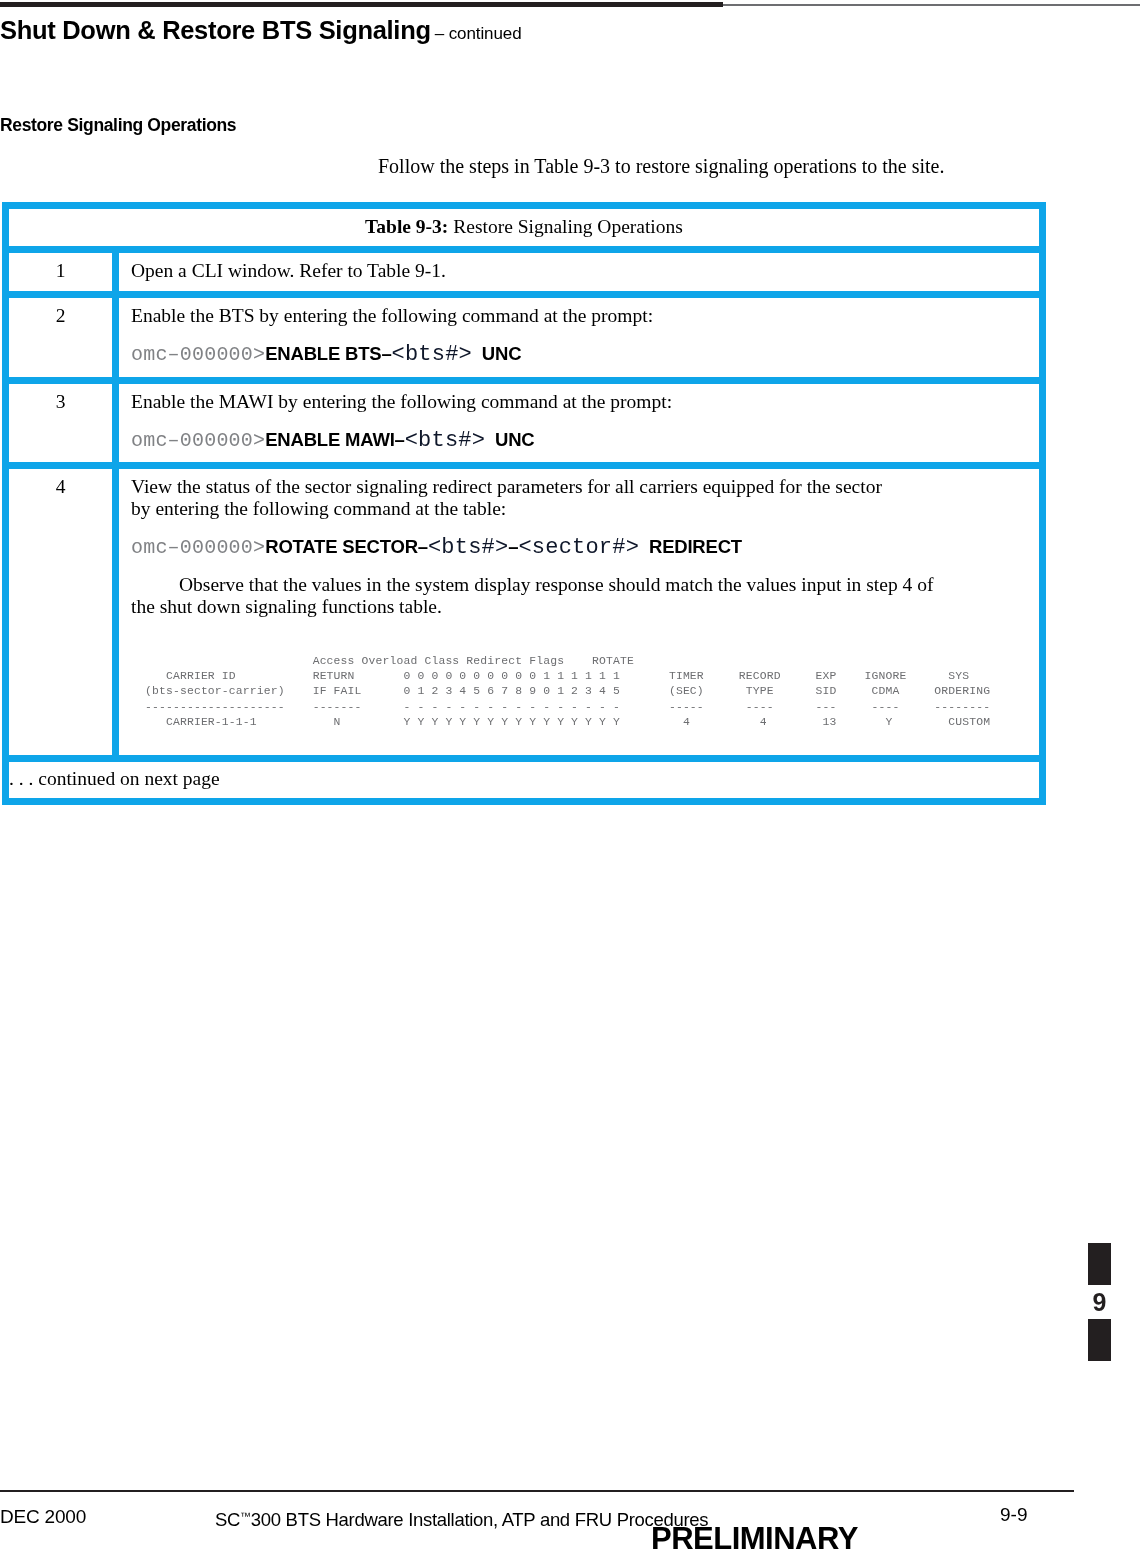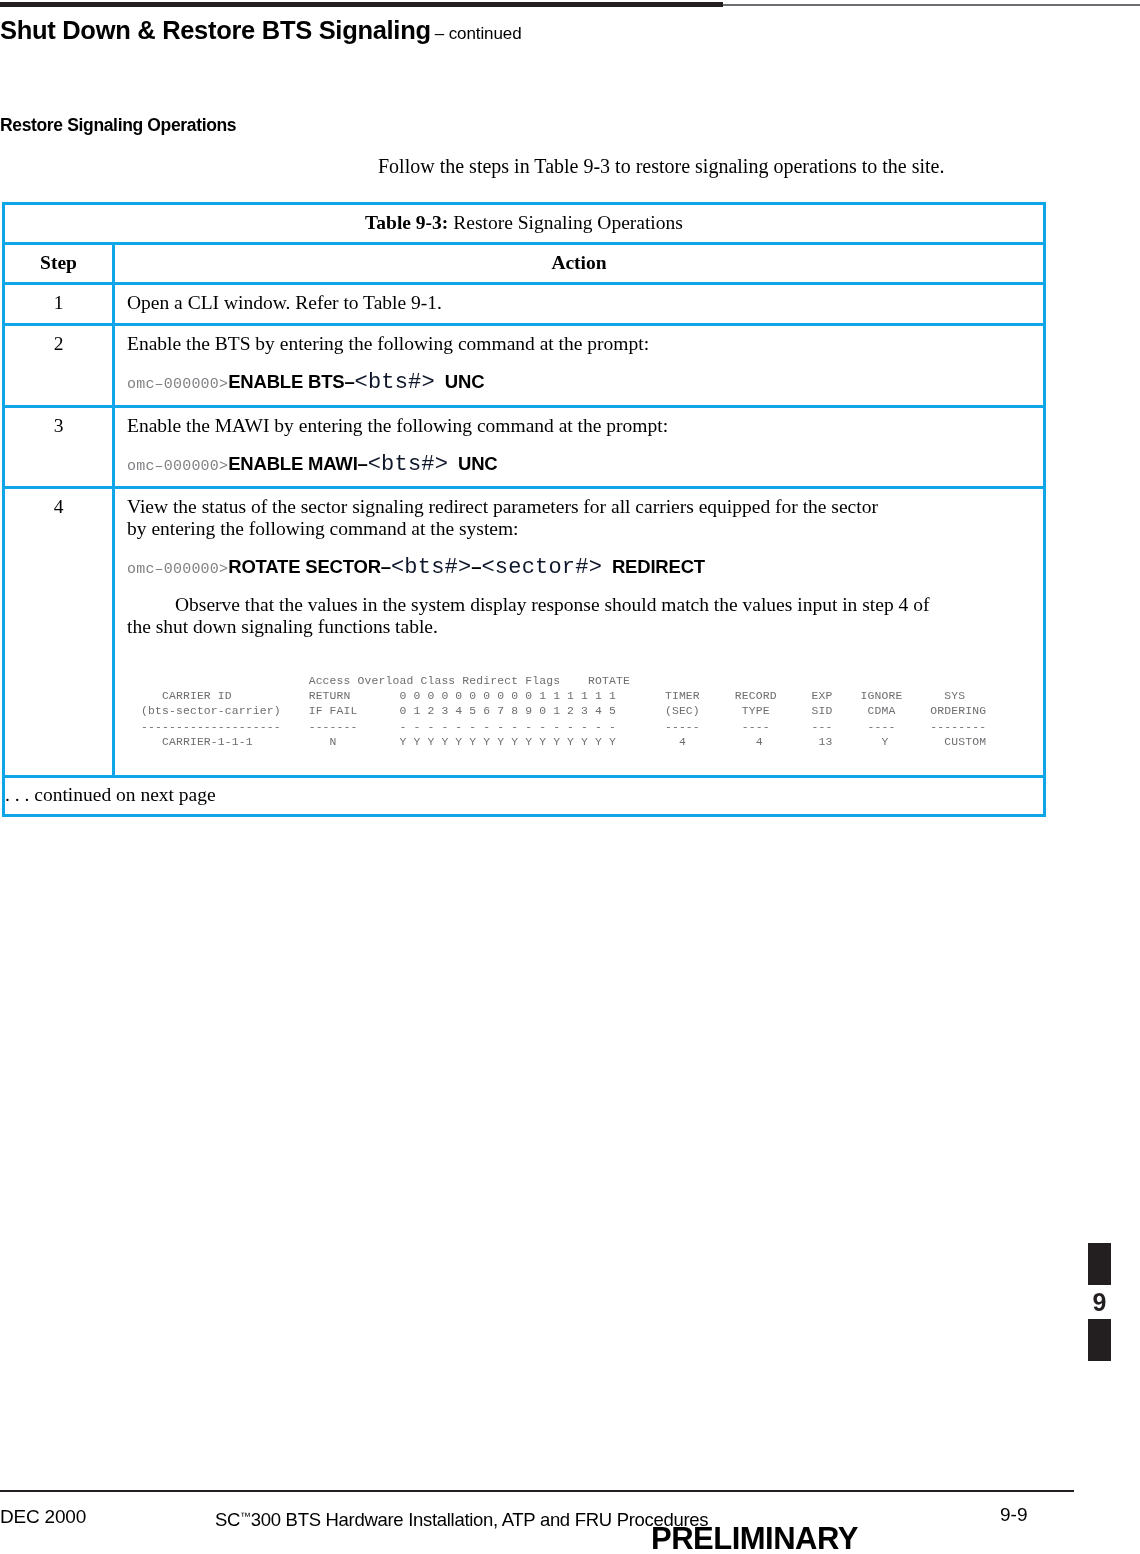--- a/index.html
+++ b/index.html
@@ -80,21 +80,21 @@
   
   #procedure-table {
     position: absolute;
     left: 2px;
     top: 202px;
     width: 1044px;
     border-collapse: collapse;
     table-layout: fixed;
   }
   #procedure-table td {
-    border: 3px solid #0ea5e9;
+    border: 7px solid #0ea5e9;
     vertical-align: top;
     padding: 0;
   }
   .tbl-caption-cell {
     text-align: center;
     padding: 7px 0 8px 0 !important;
     font-size: 19.5px;
   }
   .tbl-caption-cell .cap-bold {
     font-weight: bold;
@@ -132,21 +132,21 @@
     margin-left: 48px;
   }
 
   
   .cli-line {
     white-space: nowrap;
     line-height: 1.1;
   }
   .cli-prompt {
     font-family: "Liberation Mono", monospace;
-    font-size: 15px;
+    font-size: 20px;
     color: #808285;
     letter-spacing: 0.2px;
   }
   .cli-cmd {
     font-family: "Liberation Sans", sans-serif;
     font-weight: bold;
     font-size: 18.5px;
     letter-spacing: -0.2px;
     margin-top: 19px;
   }
@@ -271,24 +271,20 @@
     <col class="col-step">
     <col>
   </colgroup>
   <tbody>
     <tr>
       <td class="tbl-caption-cell" colspan="2">
         <span class="cap-bold">Table 9-3:</span><span> Restore Signaling Operations</span>
       </td>
     </tr>
 
-    <tr>
-      <td class="colhead-step">Step</td>
-      <td class="colhead-action">Action</td>
-    </tr>
 
     <tr>
       <td class="cell-step">1</td>
       <td class="cell-action">
         <p class="tight">Open a CLI window.  Refer to Table 9-1.</p>
       </td>
     </tr>
 
     <tr>
       <td class="cell-step">2</td>
@@ -303,21 +299,21 @@
       <td class="cell-action">
         <p class="tight">Enable the MAWI by entering the following command at the prompt:</p>
         <p class="cli-line gap-before"><span class="cli-prompt">omc–000000&gt;</span><span class="cli-cmd">ENABLE MAWI–</span><span class="cli-var">&lt;bts#&gt;</span><span class="cli-cmd">&nbsp;&nbsp;</span><span class="cli-cmd">UNC</span></p>
       </td>
     </tr>
 
     <tr>
       <td class="cell-step">4</td>
       <td class="cell-action">
         <p class="tight">View the status of the sector signaling redirect parameters for all carriers equipped for the sector</p>
-        <p class="tight">by entering the following command at the system:</p>
+        <p class="tight">by entering the following command at the table:</p>
         <p class="cli-line gap-before"><span class="cli-prompt">omc–000000&gt;</span><span class="cli-cmd">ROTATE SECTOR–</span><span class="cli-var">&lt;bts#&gt;</span><span class="cli-cmd">–</span><span class="cli-var">&lt;sector#&gt;</span><span class="cli-cmd">&nbsp;&nbsp;</span><span class="cli-cmd">REDIRECT</span></p>
         <p class="gap-before-sm">Observe that the values in the system display response should match the values input in step 4 of</p>
         <p class="tight">the shut down signaling functions table.</p>
         <pre class="cli-output">                        Access Overload Class Redirect Flags    ROTATE
    CARRIER ID           RETURN       0 0 0 0 0 0 0 0 0 0 1 1 1 1 1 1       TIMER     RECORD     EXP    IGNORE      SYS
 (bts-sector-carrier)    IF FAIL      0 1 2 3 4 5 6 7 8 9 0 1 2 3 4 5       (SEC)      TYPE      SID     CDMA     ORDERING
 --------------------    -------      - - - - - - - - - - - - - - - -       -----      ----      ---     ----     --------
    CARRIER-1-1-1           N         Y Y Y Y Y Y Y Y Y Y Y Y Y Y Y Y         4          4        13       Y        CUSTOM</pre>
       </td>
     </tr>

